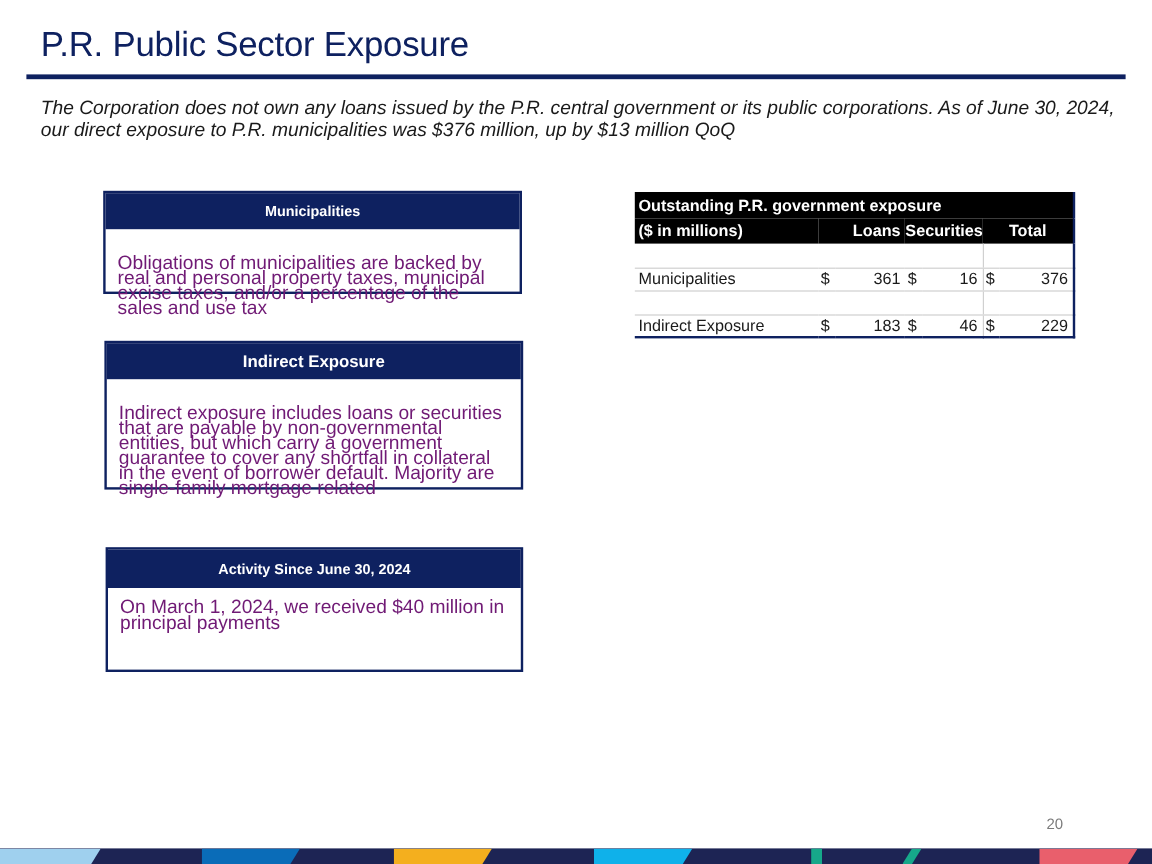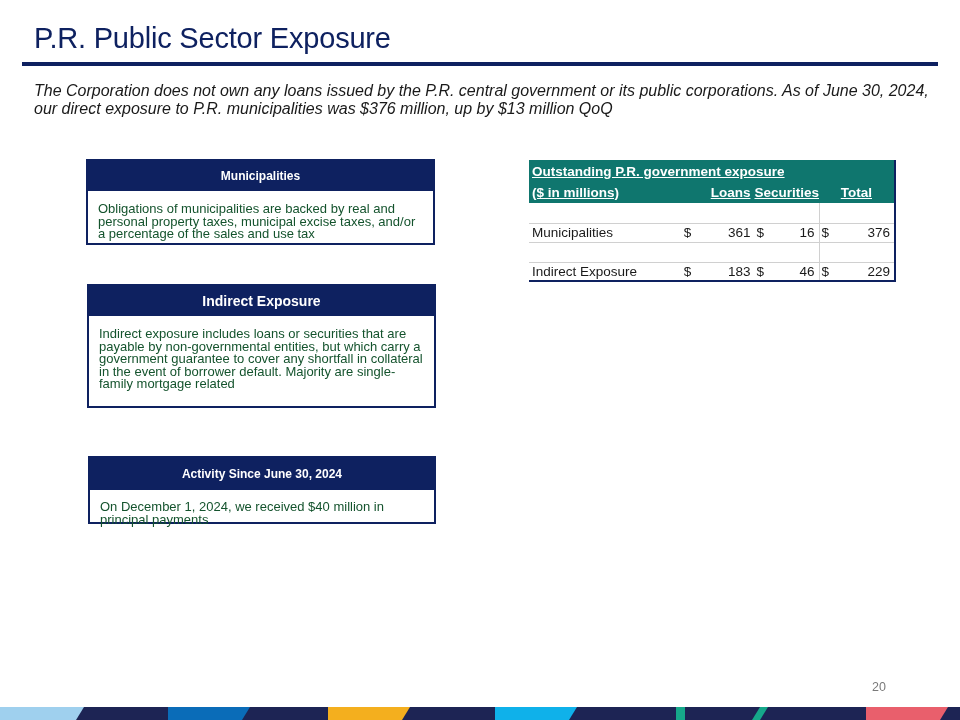--- a/index.html
+++ b/index.html
@@ -20,40 +20,40 @@
     font-size: 16px; font-style: italic; line-height: 18px; color: #1a1a1a;
   }
 
   .card {
     position: absolute; border: 2px solid #0e2160; background: #fff;
   }
   .card-header {
     background: #0e2160; color: #fff; text-align: center; font-weight: bold;
   }
   .card-body {
-    font-size: 13px; line-height: 12.6px; color: #14532d; padding: 12px 10px 0 10px;
+    font-size: 16px; line-height: 12.6px; color: #701a75; padding: 23px 10px 0 10px;
   }
 
   #card-muni { left: 86px; top: 159px; width: 349px; height: 86px; }
   #card-muni .card-header { height: 30px; line-height: 30px; font-size: 12px; }
 
   #card-indirect { left: 87px; top: 284px; width: 349px; height: 124px; }
   #card-indirect .card-header { height: 30px; line-height: 30px; font-size: 14px; }
 
-  #card-activity { left: 88px; top: 456px; width: 348px; height: 68px; }
+  #card-activity { left: 88px; top: 456px; width: 348px; height: 104px; }
   #card-activity .card-header { height: 32px; line-height: 32px; font-size: 12px; }
   #card-activity .card-body { padding-top: 11px; }
 
   .exposure-table {
     position: absolute; left: 529px; top: 160px; width: 367px;
     border-collapse: collapse; font-size: 13.5px;
     border-right: 2px solid #0e2160; border-bottom: 2px solid #0e2160;
   }
   .exposure-table .hdr td {
-    background: #0f766e; color: #fff; font-weight: bold; text-decoration: underline;
+    background: #000000; color: #fff; font-weight: bold;
   }
   .exposure-table .hdr1 td { height: 22px; padding-left: 3px; }
   .exposure-table .hdr2 td { height: 21px; vertical-align: middle; }
   .exposure-table td { padding: 0; white-space: nowrap; }
   .exposure-table .spacer td { height: 20px; border-bottom: 1px solid #d0d0d0; }
   .exposure-table .data td { height: 19px; border-bottom: 1px solid #d0d0d0; }
   .exposure-table .data:last-child td { border-bottom: none; }
   .c-label { width: 155px; padding-left: 3px !important; }
   .c-cur { width: 14px; text-align: left; padding-left: 2px !important; }
   .c-val { text-align: right; padding-right: 4px !important; }
@@ -87,21 +87,21 @@
   <div class="card-body">Obligations of municipalities are backed by real and personal property taxes, municipal excise taxes, and/or a percentage of the sales and use tax</div>
 </div>
 
 <div class="card" id="card-indirect">
   <div class="card-header">Indirect Exposure</div>
   <div class="card-body">Indirect exposure includes loans or securities that are payable by non-governmental entities, but which carry a government guarantee to cover any shortfall in collateral in the event of borrower default. Majority are single-family mortgage related</div>
 </div>
 
 <div class="card" id="card-activity">
   <div class="card-header">Activity Since June 30, 2024</div>
-  <div class="card-body">On December 1, 2024, we received $40 million in principal payments</div>
+  <div class="card-body">On March 1, 2024, we received $40 million in principal payments</div>
 </div>
 
 <table class="exposure-table">
   <tbody>
       <tr class="hdr hdr1">
     <td colspan="7">Outstanding P.R. government exposure</td>
   </tr>
   <tr class="hdr hdr2">
     <td class="c-label">($ in millions)</td>
     <td colspan="2" class="h-loans">Loans</td>

